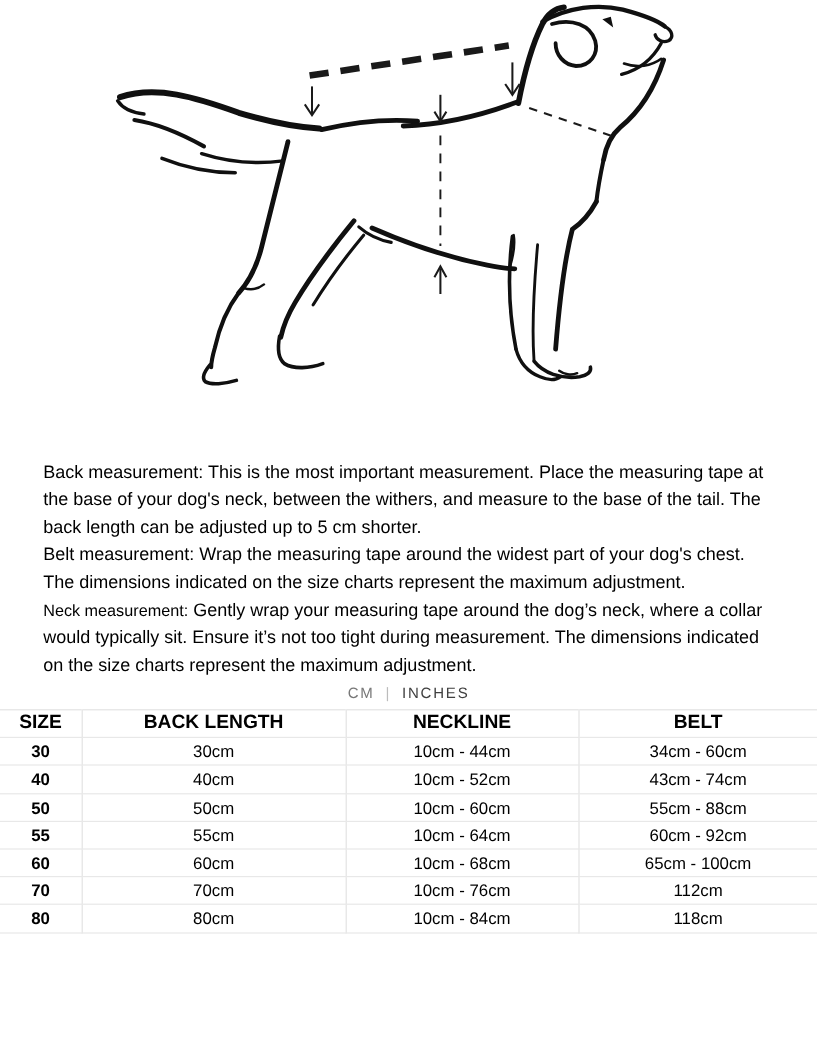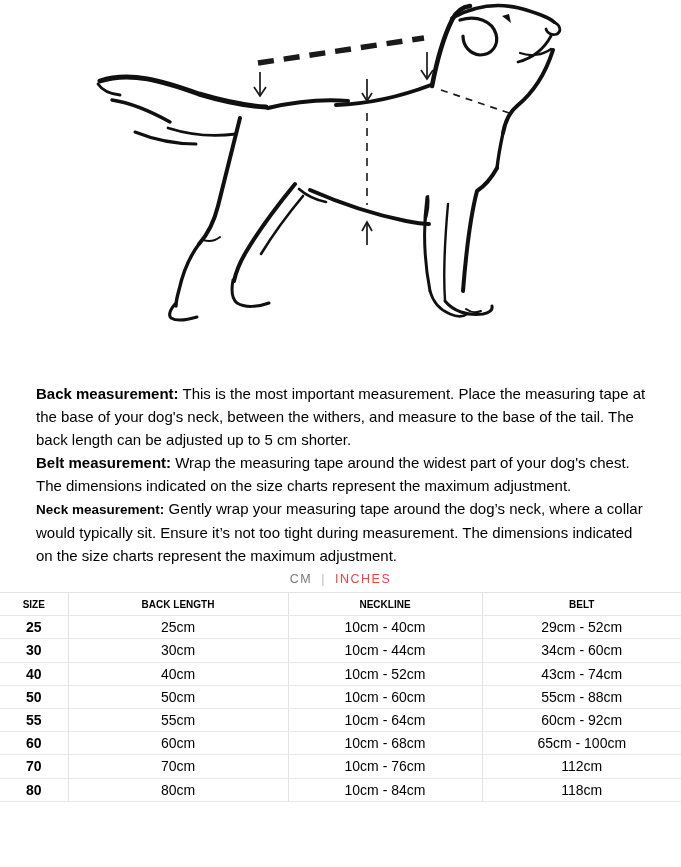--- a/index.html
+++ b/index.html
@@ -2,30 +2,30 @@
 <html><head>
 <meta charset="utf-8">
 <style>
   html,body{margin:0;padding:0;background:#fff;}
   body{width:681px;height:867px;overflow:hidden;color:#000;
        font-family:"Liberation Sans",sans-serif;}
   .diagram{width:681px;height:372px;}
   .diagram svg{display:block;}
   .instructions{padding:10px 32px 0 36px;font-size:15px;line-height:23px;}
   .instructions p{margin:0;}
-  .instructions strong{font-weight:bold;}
+  .instructions strong{font-weight:normal;}
   .label-small{font-size:13.5px;}
   .unit-toggle{display:flex;justify-content:center;align-items:center;gap:9px;
                margin:5px 0 6px;font-size:12.5px;letter-spacing:1.5px;}
   .unit-cm{color:#787878;cursor:pointer;}
   .unit-sep{color:#bcbcbc;}
-  .unit-inches{color:#ef4444;cursor:pointer;}
+  .unit-inches{color:#404040;cursor:pointer;}
   table.size-chart{width:100%;border-collapse:collapse;table-layout:fixed;
                    border-top:1px solid #e3e3e3;font-size:14px;}
-  .size-chart th{font-weight:bold;font-size:10px;height:23px;}
+  .size-chart th{font-weight:bold;font-size:16px;height:23px;}
   .size-chart th,.size-chart td{text-align:center;vertical-align:middle;
       padding:0;height:22.2px;border-bottom:1px solid #e8e8e8;
       border-right:1px solid #e3e3e3;}
   .size-chart th:last-child,.size-chart td:last-child{border-right:none;}
   .size-chart td.size-col{font-weight:bold;}
 </style>
 </head>
 <body>
 
 <div class="diagram">
@@ -123,26 +123,20 @@
   <thead>
       <tr>
         <th>SIZE</th>
         <th>BACK LENGTH</th>
         <th>NECKLINE</th>
         <th>BELT</th>
       </tr>
     </thead>
   <tbody>
       <tr>
-        <td class="size-col">25</td>
-        <td>25cm</td>
-        <td>10cm - 40cm</td>
-        <td>29cm - 52cm</td>
-      </tr>
-      <tr>
         <td class="size-col">30</td>
         <td>30cm</td>
         <td>10cm - 44cm</td>
         <td>34cm - 60cm</td>
       </tr>
       <tr>
         <td class="size-col">40</td>
         <td>40cm</td>
         <td>10cm - 52cm</td>
         <td>43cm - 74cm</td>

